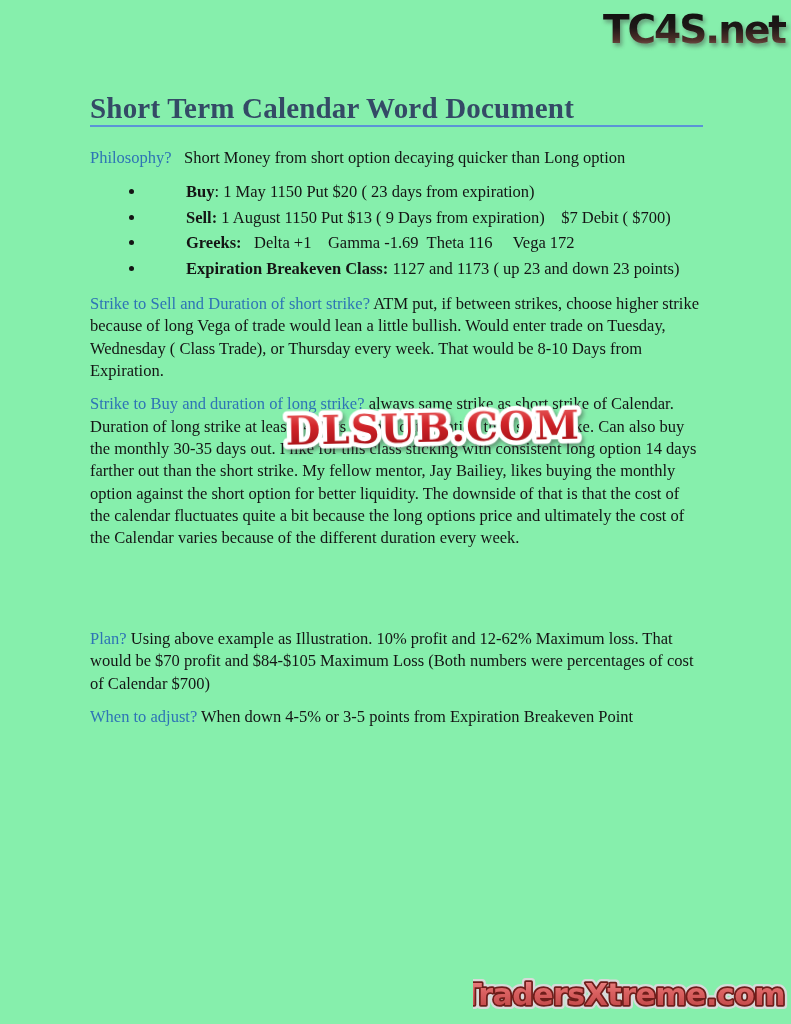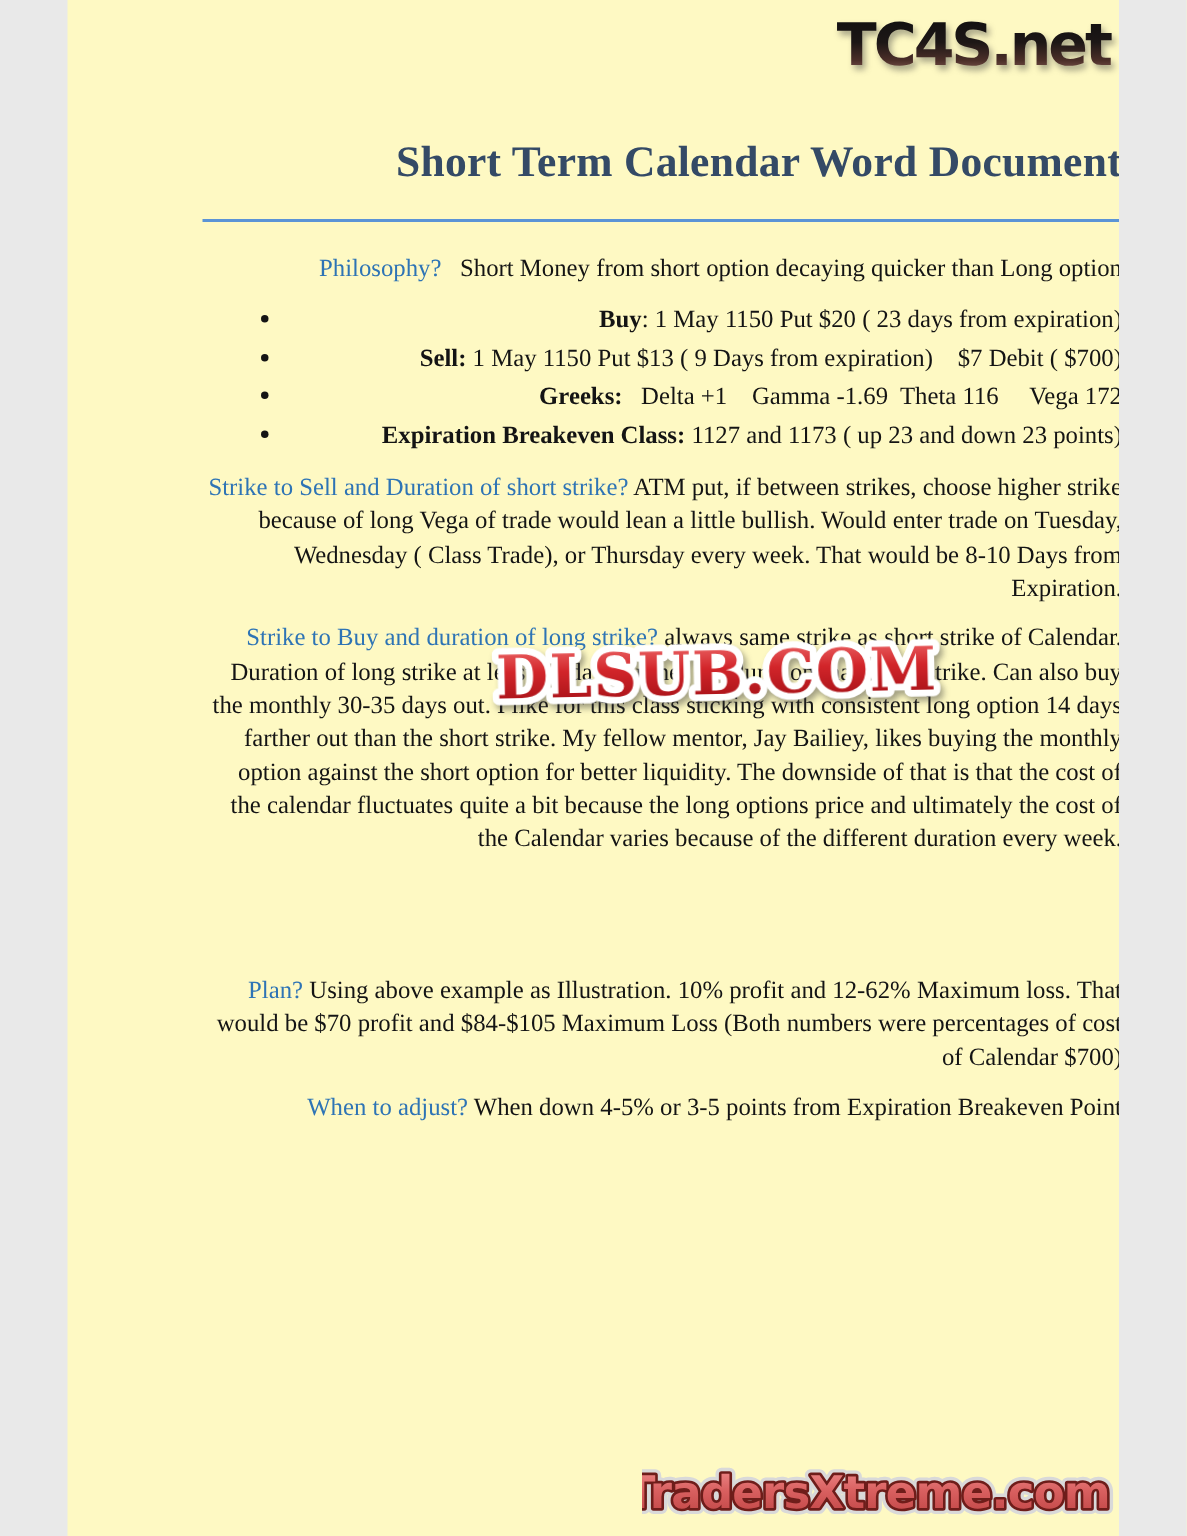--- a/index.html
+++ b/index.html
@@ -1,25 +1,24 @@
 <!DOCTYPE html>
 <html><head>
 <meta charset="utf-8">
 <style>
   html, body { margin: 0; padding: 0; background: #e9e9e9; }
   .page {
     position: relative;
-    width: 701px;
+    width: 791px;
     height: 1024px;
     margin: 0 auto;
-    background: #fef9c3;
+    background: #86efac;
     overflow: hidden;
     font-family: "Liberation Serif", serif;
     color: #141414;
-    text-align: right;
   }
 
   
   .tc4s-logo {
     position: absolute;
     top: 4px;
     right: 2px;
     filter: drop-shadow(2px 3px 2px rgba(60,60,60,0.45));
   }
 
@@ -32,21 +31,21 @@
 
   .content {
     position: absolute;
     left: 90px;
     top: 92px;
     width: 613px;
   }
 
   .doc-title {
     margin: 0 0 20px 0;
-    padding: 0 0 21px 0;
+    padding: 0 0 0 0;
     font-size: 29px;
     font-weight: bold;
     color: #344A66;
     border-bottom: 2px solid #5B94D6;
     letter-spacing: 0.2px;
     font-family: "Liberation Serif", serif;
   }
 
   .para {
     position: relative;
@@ -64,21 +63,21 @@
     margin: 4px 0 13px 0;
     padding: 0 0 0 56px;
     list-style: disc outside;
   }
   ul.bullets li {
     margin: 0 0 2px 0;
     font-size: 16.5px;
     line-height: 1.42;
     white-space: pre-wrap;
   }
-  .b { font-weight: bold; }
+  .b { font-weight: bold; margin-left: 40px; }
 
   
   .watermark {
     position: absolute;
     left: 160px;
     top: -15px;
     z-index: 5;
     transform: rotate(-1.2deg);
     filter: drop-shadow(2px 3px 2px rgba(50,50,50,0.45));
     pointer-events: none;
@@ -107,21 +106,21 @@
 
     <h1 class="doc-title">Short Term Calendar Word Document</h1>
 
     <p class="para"><span class="lead">Philosophy?</span><span>   Short Money from short option decaying quicker than Long option</span></p>
 
 
 
 
     <ul class="bullets">
       <li><span class="b">Buy</span><span>: 1 May 1150 Put $20 ( 23 days from expiration)</span></li>
-      <li><span class="b">Sell:</span><span> 1 May 1150 Put $13 ( 9 Days from expiration)    $7 Debit ( $700)</span></li>
+      <li><span class="b">Sell:</span><span> 1 August 1150 Put $13 ( 9 Days from expiration)    $7 Debit ( $700)</span></li>
       <li><span class="b">Greeks:</span><span>   Delta +1    Gamma -1.69  Theta 116     Vega 172</span></li>
       <li><span class="b">Expiration Breakeven Class:</span><span> 1127 and 1173 ( up 23 and down 23 points)</span></li>
     </ul>
 
     <p class="para"><span class="lead">Strike to Sell and Duration of short strike?</span><span> ATM put, if between strikes, choose higher strike because of long Vega of trade would lean a little bullish. Would enter trade on Tuesday, Wednesday ( Class Trade), or Thursday every week. That would be 8-10 Days from Expiration.</span></p>
 
     <p class="para"><span class="lead">Strike to Buy and duration of long strike?</span><span> always same strike as short strike of Calendar. Duration of long strike at least 14 days further out duration than short strike. Can also buy the monthly 30-35 days out. I like for this class sticking with consistent long option 14 days farther out than the short strike. My fellow mentor, Jay Bailiey, likes buying the monthly option against the short option for better liquidity. The downside of that is that the cost of the calendar fluctuates quite a bit because the long options price and ultimately the cost of the Calendar varies because of the different duration every week.</span>
       
       <span class="watermark">
         <svg width="300" height="56" viewBox="0 0 300 56">

